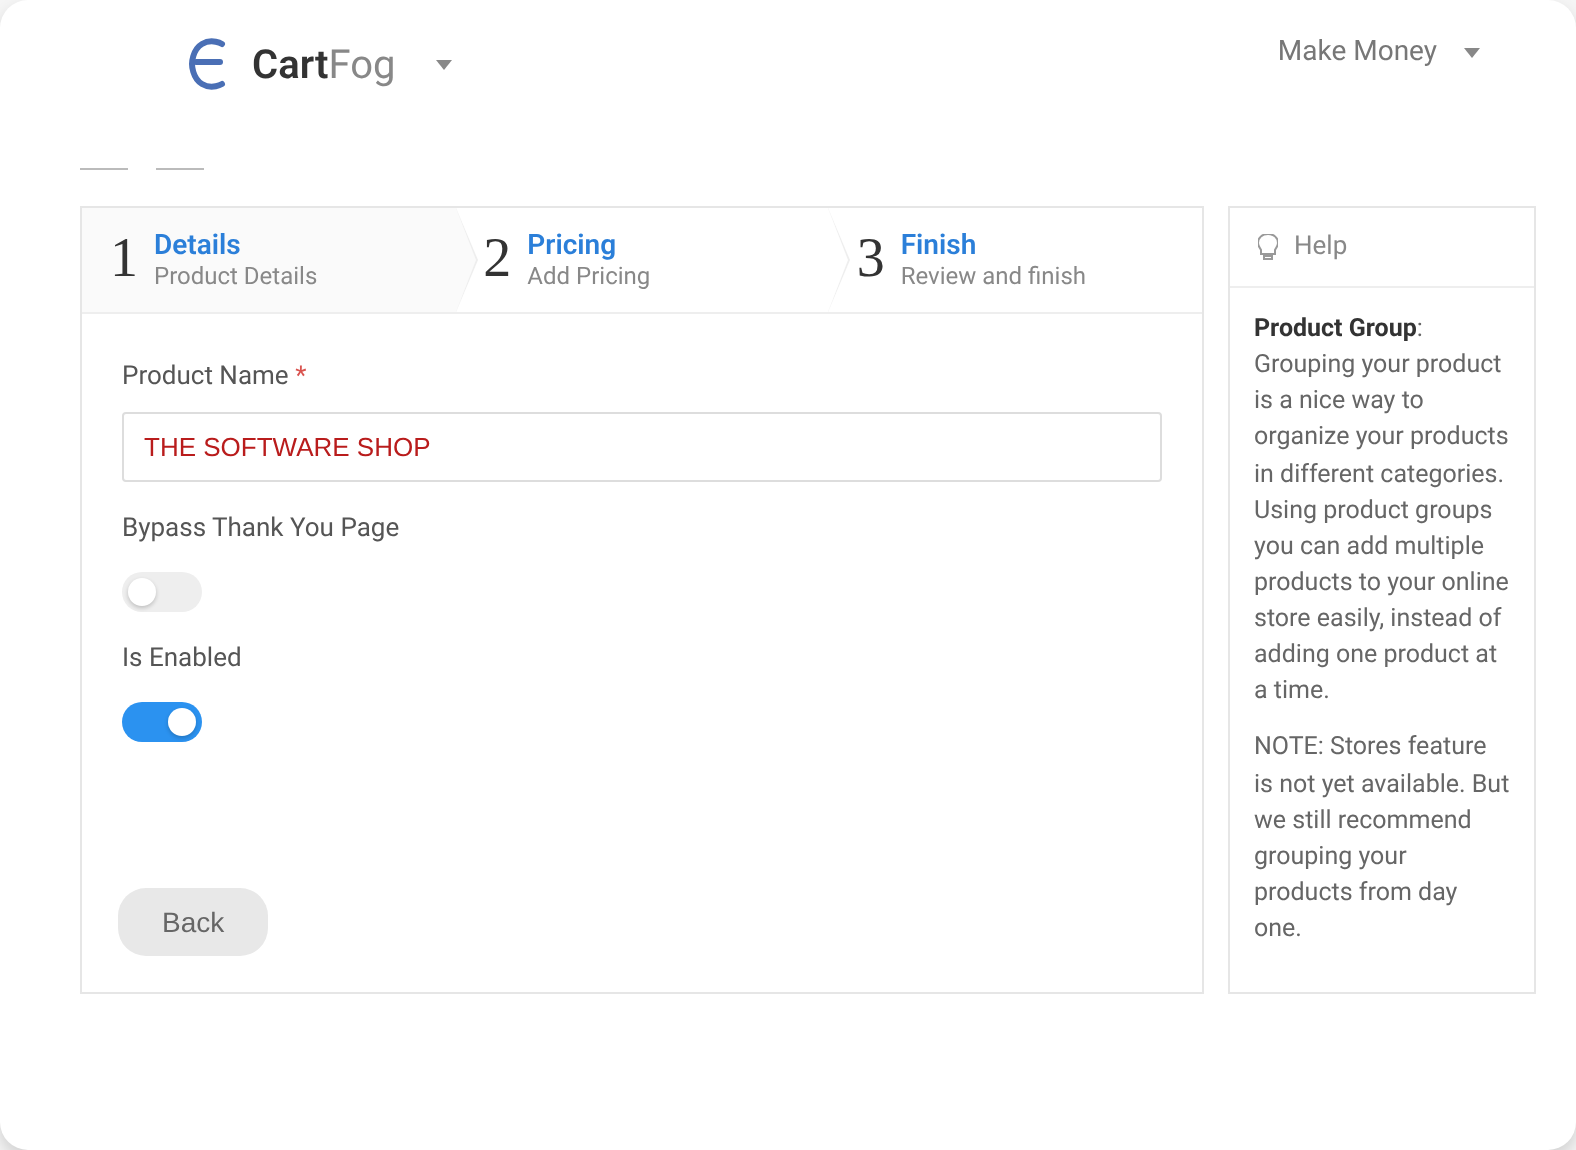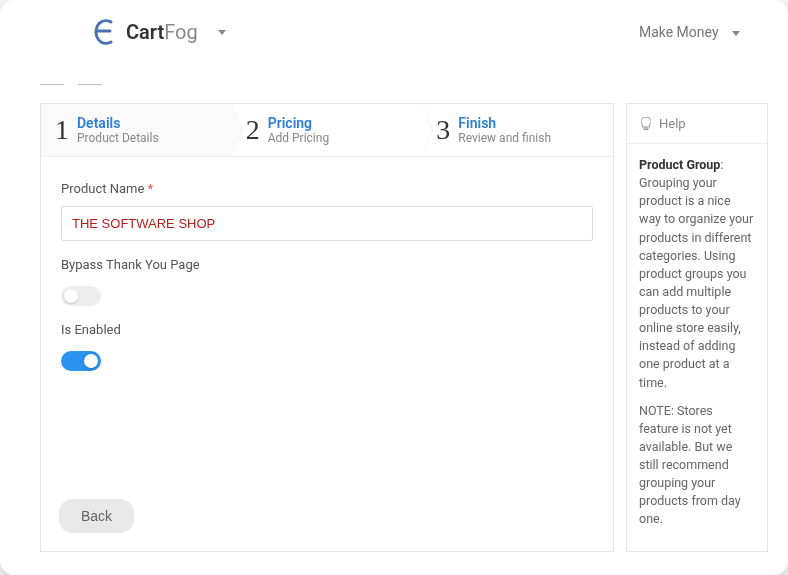--- a/index.html
+++ b/index.html
@@ -13,21 +13,21 @@
   .window {
     background: #fff;
     border-radius: 14px;
     width: 788px;
     height: 575px;
     box-shadow: 0 4px 8px rgba(0,0,0,0.15);
     position: relative;
   }
   .header {
     display: flex;
-    align-items: center;
+    align-items: flex-start;
     justify-content: space-between;
     padding: 18px 48px 10px 92px;
   }
   .brand {
     display: flex;
     align-items: center;
     gap: 10px;
     color: #555;
     font-size: 20px;
   }
@@ -207,21 +207,21 @@
   .btn {
     padding: 9px 22px;
     border: none;
     border-radius: 14px;
     font-size: 14px;
     cursor: pointer;
   }
   .btn-back { background: #e8e8e8; color: #666; }
   .btn-next { background: #29b35f; color: #fff; }
   .help {
-    width: 142px;
+    width: 154px;
     border: 1px solid #e6e6e6;
     background: #fff;
     font-size: 12.5px;
     color: #666;
   }
   .help-header {
     padding: 12px 14px;
     border-bottom: 1px solid #eee;
     color: #888;
     display: flex;

